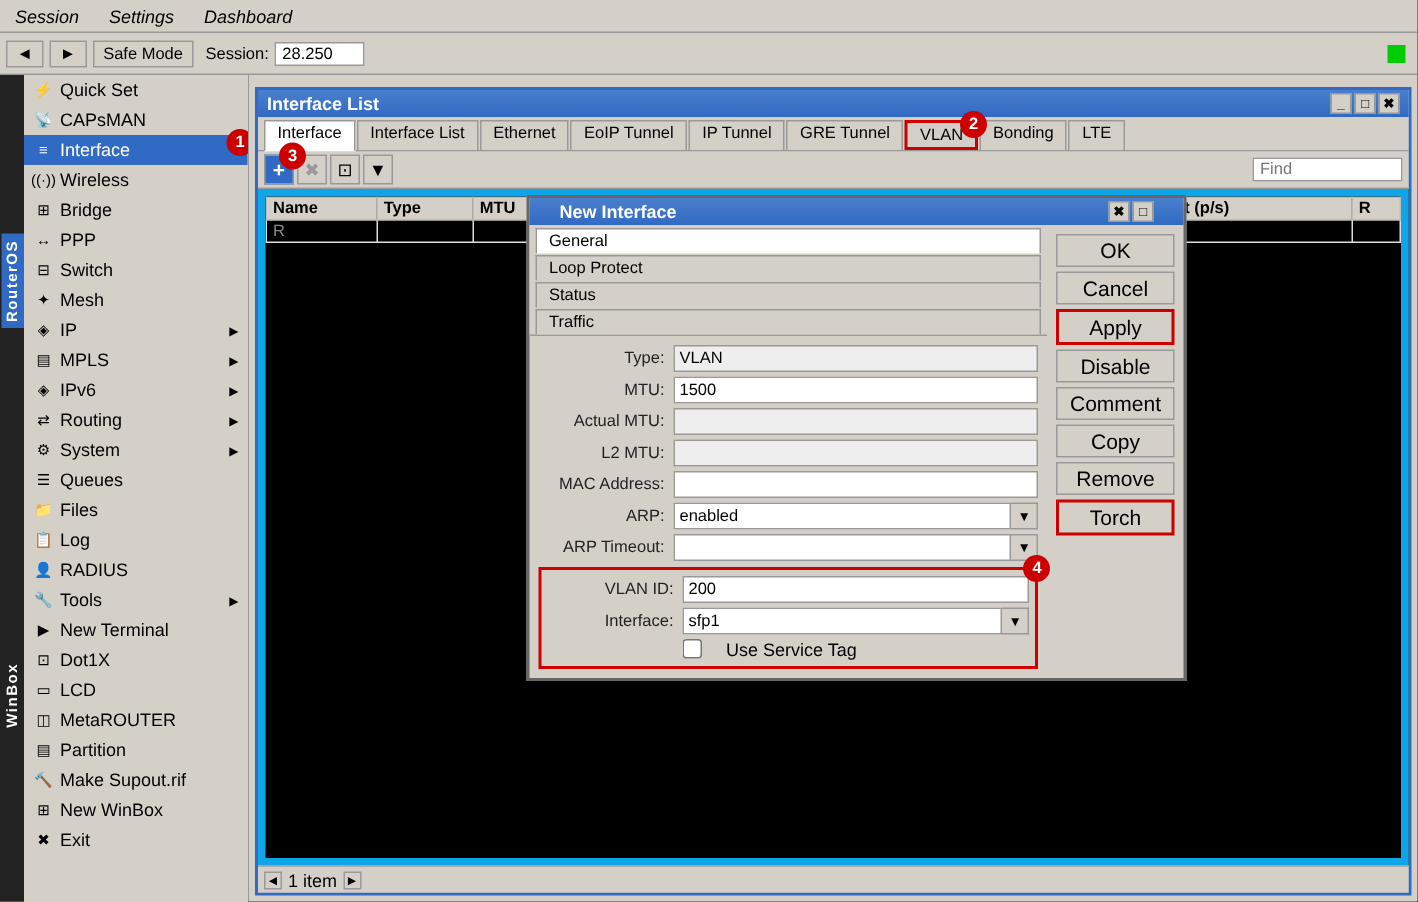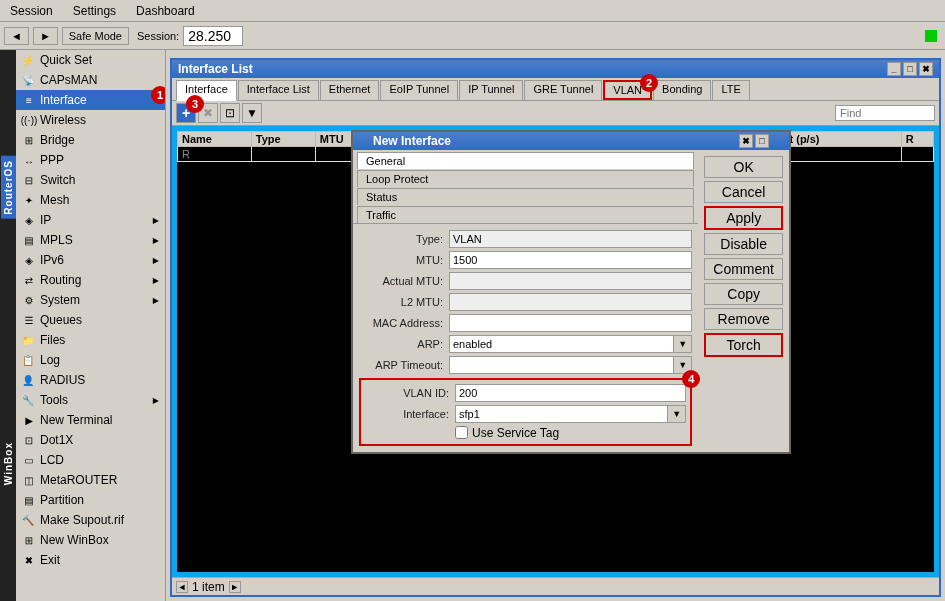--- a/index.html
+++ b/index.html
@@ -1,26 +1,26 @@
 <!DOCTYPE html>
 <html><head>
   <meta charset="utf-8">
   <style>
     * { box-sizing: border-box; margin: 0; padding: 0; font-family: 'Segoe UI', Tahoma, Geneva, Verdana, sans-serif; font-size: 12px; }
     body { background: #d4d0c8; width: 945px; height: 601px; overflow: hidden; }
 
     
     .menu-bar { background: #d4d0c8; border-bottom: 1px solid #999; display: flex; align-items: center; padding: 2px 4px; gap: 8px; height: 22px; }
-    .menu-item { padding: 1px 6px; cursor: pointer; }
+    .menu-item { padding: 1px 6px; cursor: pointer; font-style: italic; }
 
     
     .toolbar { background: #d4d0c8; border-bottom: 1px solid #999; display: flex; align-items: center; padding: 2px 4px; gap: 4px; height: 28px; }
     .toolbar-btn { background: #d4d0c8; border: 1px solid #999; padding: 2px 6px; cursor: pointer; display: flex; align-items: center; gap: 3px; font-size: 11px; }
     .session-label { font-size: 11px; margin-left: 4px; }
-    .session-value { background: white; border: 1px solid #999; padding: 1px 4px; font-size: 14px; min-width: 60px; }
+    .session-value { background: white; border: 1px solid #999; padding: 1px 4px; font-size: 11px; min-width: 60px; }
     .green-indicator { width: 12px; height: 12px; background: #00cc00; margin-left: auto; margin-right: 4px; }
 
     
     .main-layout { display: flex; height: calc(601px - 50px); }
 
     
     .sidebar { width: 150px; background: #d4d0c8; border-right: 1px solid #999; overflow-y: auto; flex-shrink: 0; }
     .sidebar-item { display: flex; align-items: center; padding: 2px 6px; cursor: pointer; height: 20px; gap: 4px; white-space: nowrap; }
     .sidebar-item.active { background: #316ac5; color: white; }
     .sidebar-item .icon { width: 14px; height: 14px; flex-shrink: 0; display: flex; align-items: center; justify-content: center; font-size: 10px; }
@@ -62,21 +62,21 @@
     .form-label { width: 90px; text-align: right; padding-right: 6px; font-size: 11px; color: #222; flex-shrink: 0; }
     .form-input { background: white; border: 1px solid #999; padding: 1px 3px; font-size: 11px; flex: 1; height: 18px; }
     .form-input.highlighted { border: 2px solid #cc0000; }
     .form-select-wrap { display: flex; flex: 1; }
     .form-select { flex: 1; background: white; border: 1px solid #999; padding: 1px 3px; font-size: 11px; height: 18px; }
     .form-select-btn { width: 18px; height: 18px; background: #d4d0c8; border: 1px solid #999; border-left: none; display: flex; align-items: center; justify-content: center; cursor: pointer; font-size: 9px; }
     .dialog-buttons { display: flex; flex-direction: column; gap: 3px; padding: 6px; }
     .dialog-btn { background: #d4d0c8; border: 1px solid #999; padding: 2px 8px; cursor: pointer; font-size: 14px; text-align: center; white-space: nowrap; min-width: 60px; }
     .dialog-btn.highlighted { border: 2px solid #cc0000; }
     .vlan-section { border: 2px solid #cc0000; padding: 4px; margin-top: 4px; }
-    .checkbox-row { display: flex; align-items: flex-start; gap: 4px; margin-top: 3px; }
+    .checkbox-row { display: flex; align-items: flex-start; gap: 16px; margin-top: 3px; }
 
     
     .badge { width: 22px; height: 22px; border-radius: 50%; background: #cc0000; color: white; font-weight: bold; font-size: 13px; display: flex; align-items: center; justify-content: center; position: absolute; z-index: 100; }
 
     .routeros-label { writing-mode: vertical-rl; text-orientation: mixed; transform: rotate(180deg); background: #316ac5; color: white; font-size: 10px; font-weight: bold; padding: 4px 2px; letter-spacing: 1px; }
     .winbox-label { writing-mode: vertical-rl; text-orientation: mixed; transform: rotate(180deg); background: #222; color: white; font-size: 10px; font-weight: bold; padding: 4px 2px; letter-spacing: 1px; }
 
     .bottom-bar { display: flex; align-items: center; background: #d4d0c8; border-top: 1px solid #aaa; padding: 2px 4px; height: 18px; font-size: 11px; gap: 4px; }
     .scroll-arrow { width: 12px; height: 12px; background: #d4d0c8; border: 1px solid #999; display: flex; align-items: center; justify-content: center; cursor: pointer; font-size: 9px; }
 

